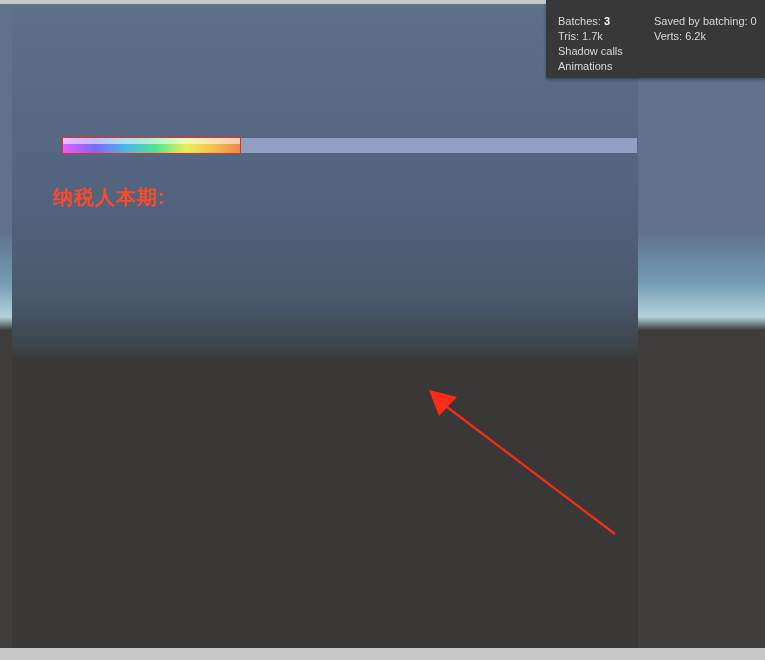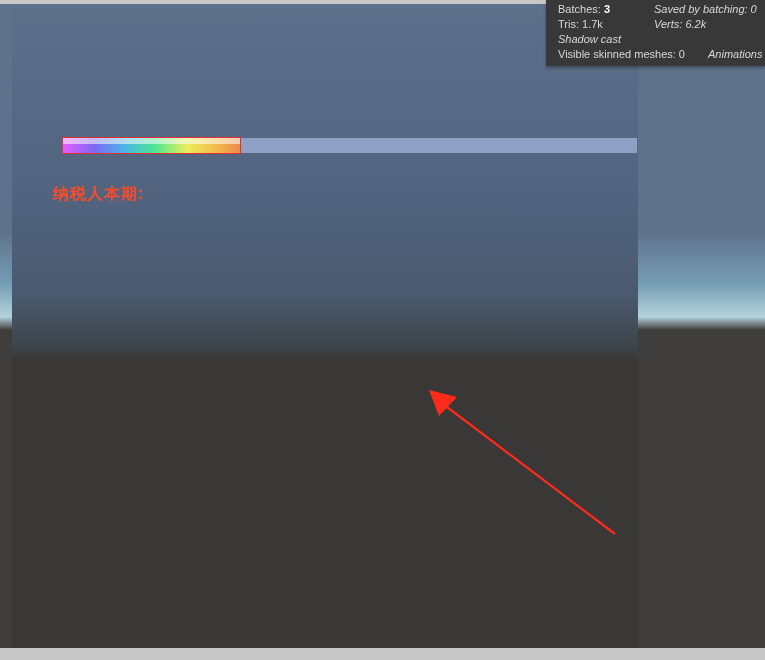--- a/index.html
+++ b/index.html
@@ -76,49 +76,49 @@
       content: "";
       position: absolute;
       left:0; top:0; right:0; height:6px;
       background: rgba(255,255,255,0.55);
     }
     .label-text {
       position: absolute;
       left: 41px;
       top: 176px;
       color: #ff4a28;
-      font-size: 16px;
+      font-size: 20px;
       font-weight: bold;
       letter-spacing: 1px;
     }
     .arrow {
       position: absolute;
       left: 417px;
       top: 382px;
       width: 190px;
       height: 148px;
       pointer-events: none;
     }
     .stats-panel {
       position: absolute;
       right: 0;
       top: 0;
       width: 219px;
       background: #383838;
       color: #d8d8d8;
       font-size: 11px;
       line-height: 15px;
-      padding: 2px 0 4px 12px;
+      padding: 14px 0 4px 12px;
       box-shadow: 0 2px 3px rgba(0,0,0,0.3);
       white-space: nowrap;
       overflow: hidden;
     }
     .stats-row { display: flex; }
     .stats-cell-a { width: 96px; display: inline-block; }
-    .stats-cell-b { display: inline-block; font-style: italic; }
+    .stats-cell-b { display: inline-block; }
     .bold { color: #fff; font-weight: bold; }
   </style>
 </head>
 <body>
 
 <div class="outer-bg"></div>
 <div class="top-strip"></div>
 <div class="bottom-strip"></div>
 
 <div class="game-panel">
@@ -139,19 +139,18 @@
       <span>Batches:</span>
       <span class="bold">3</span>
     </span>
     <span class="stats-cell-b">Saved by batching: 0</span>
   </div>
   <div class="stats-row">
     <span class="stats-cell-a">Tris: 1.7k</span>
     <span class="stats-cell-b">Verts: 6.2k</span>
   </div>
   <div class="stats-row">
-    <span class="stats-cell-b">Shadow cast</span>
+    <span class="stats-cell-b">Shadow calls</span>
   </div>
   <div class="stats-row">
-    <span style="width:150px;display:inline-block">Visible skinned meshes: 0</span>
     <span class="stats-cell-b">Animations</span>
   </div>
 </div>
 
 </body></html>

